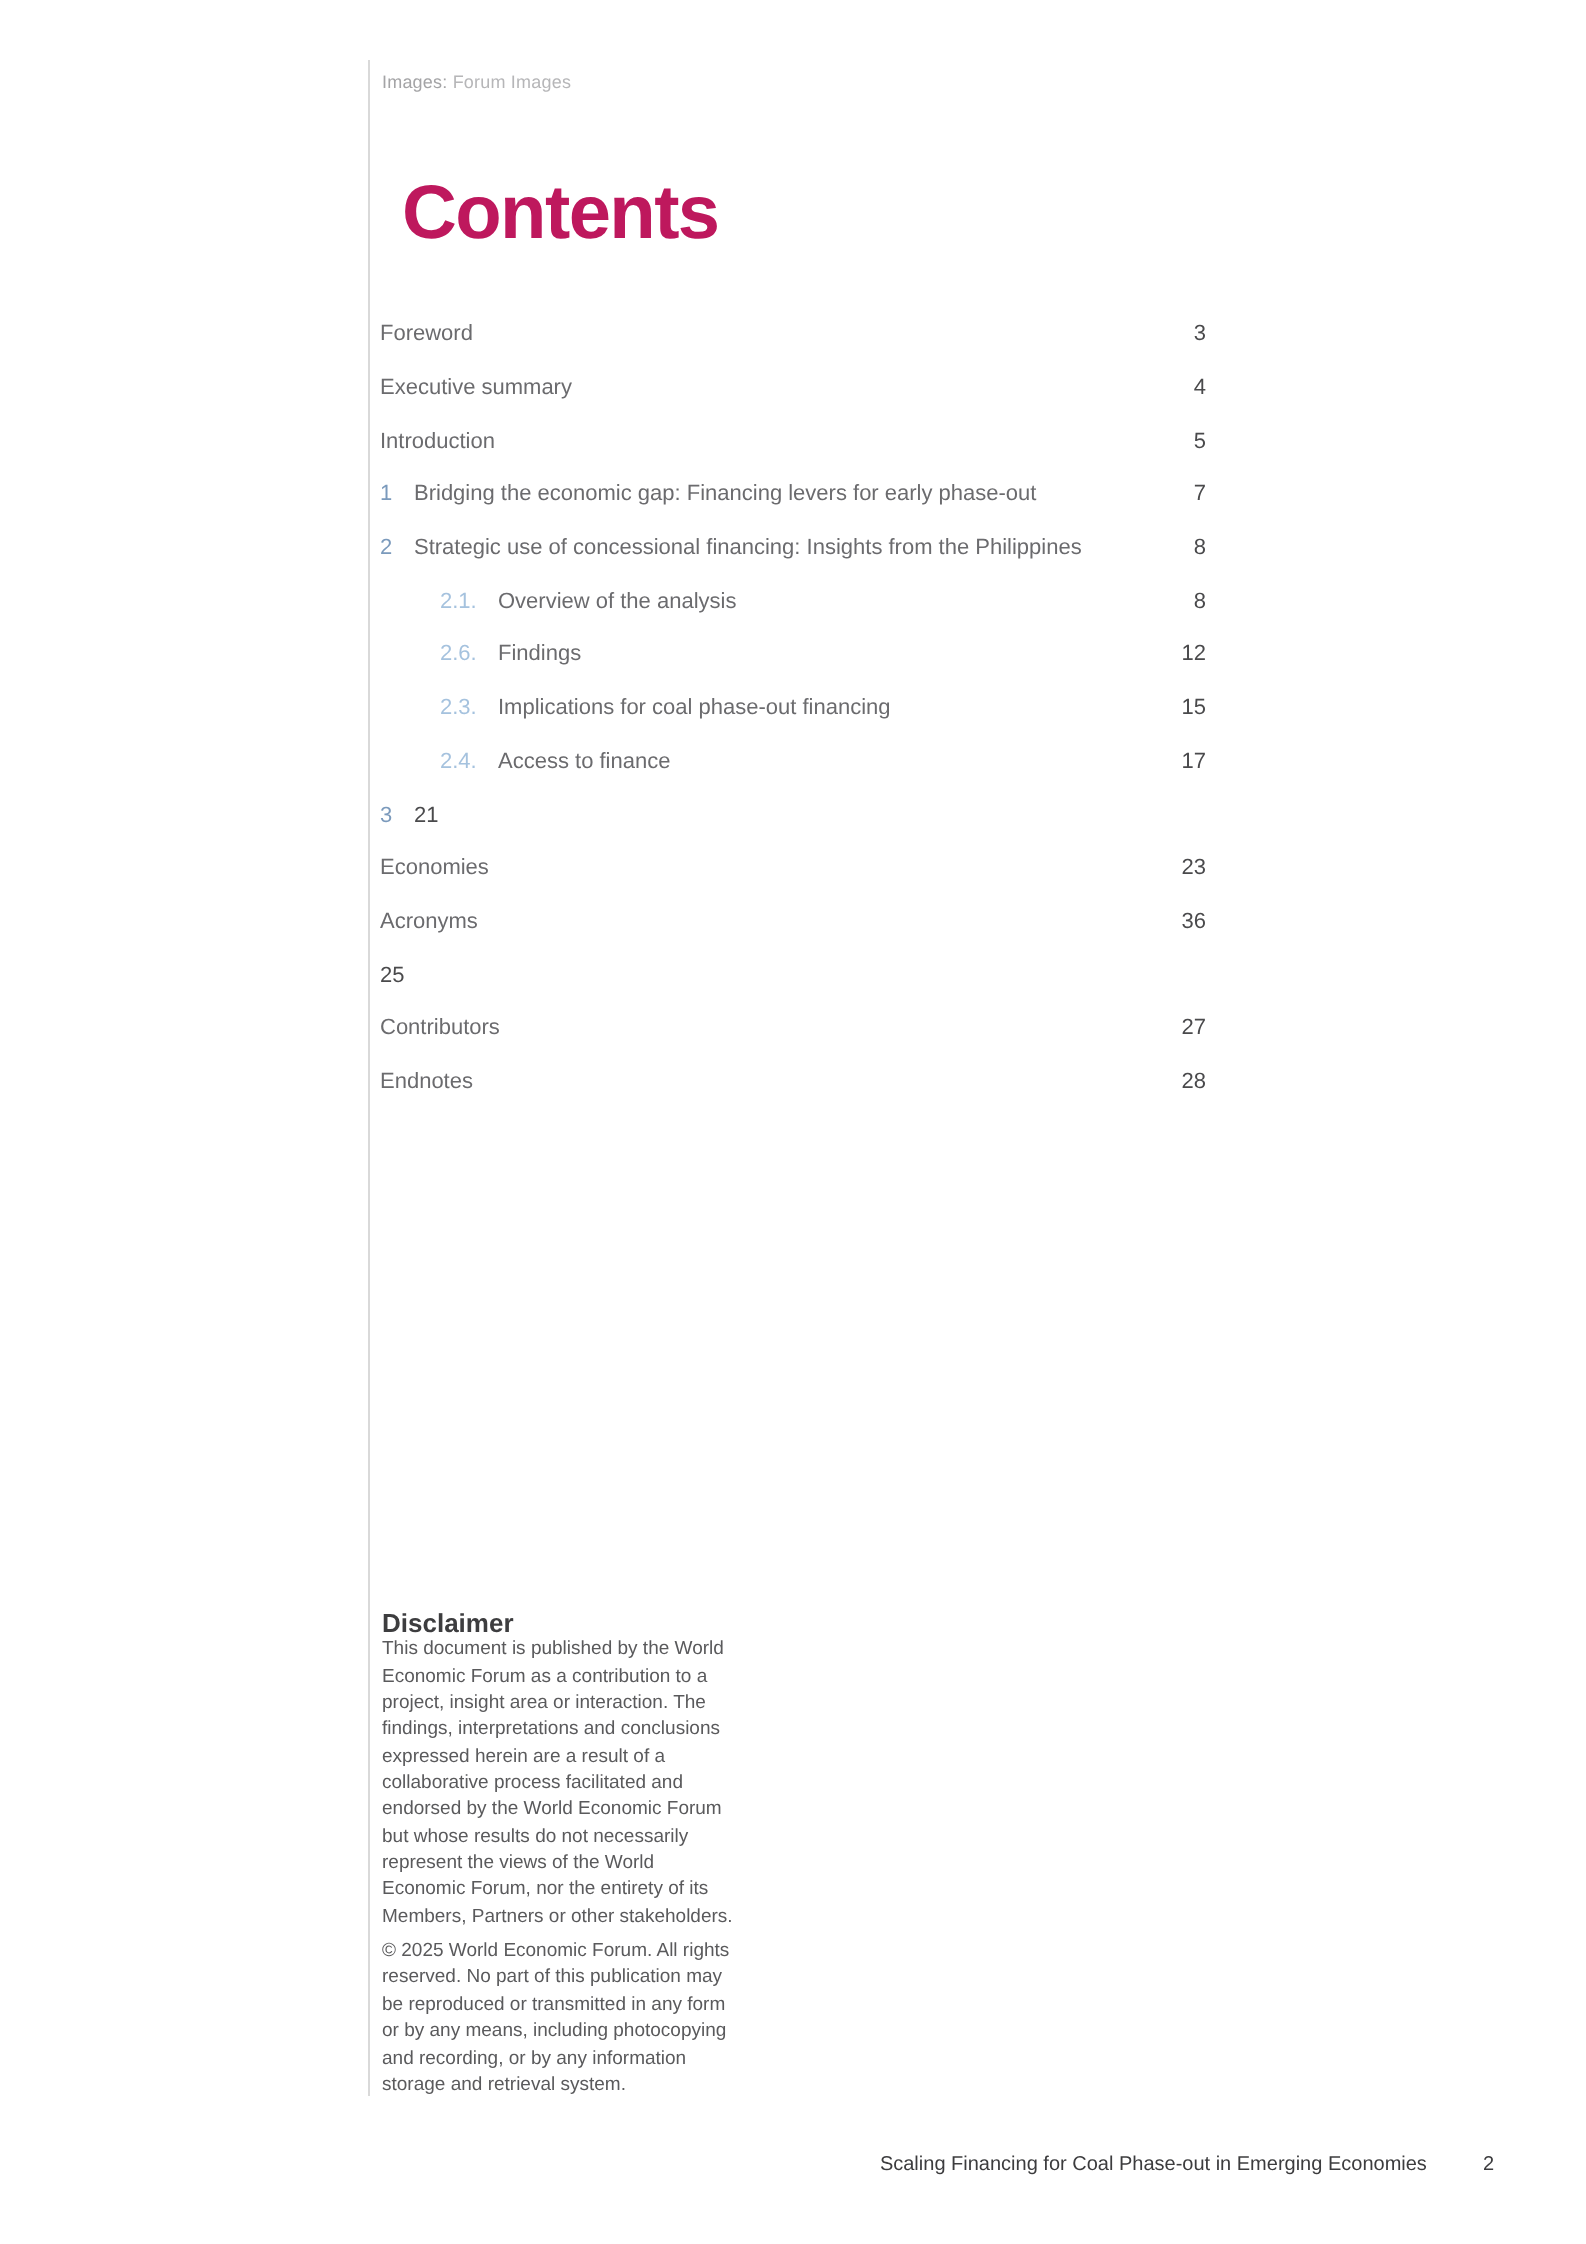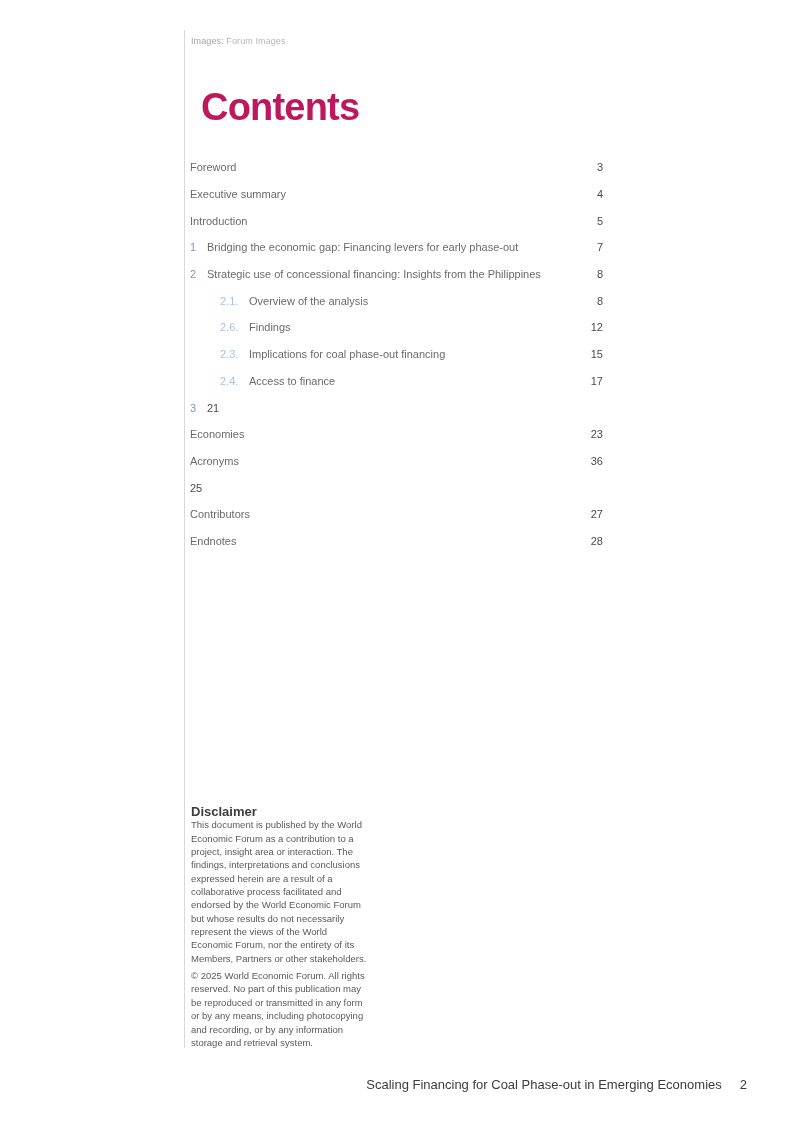--- a/index.html
+++ b/index.html
@@ -79,22 +79,22 @@
     font-weight: bold;
     color: #3d3d3f;
   }
   .disclaimer p + p { margin-top: 4px; }
 
   .footer {
     position: absolute;
     right: 46px; top: 1077px;
     display: flex;
     align-items: baseline;
-    gap: 18px;
-    font-size: 13px;
+    gap: 28px;
+    font-size: 10px;
     color: #3c3c3e;
   }
 </style>
 </head>
 <body>
 
 <div class="vrule"></div>
 
 <div class="credit">
   <span class="credit-label">Images:</span>

